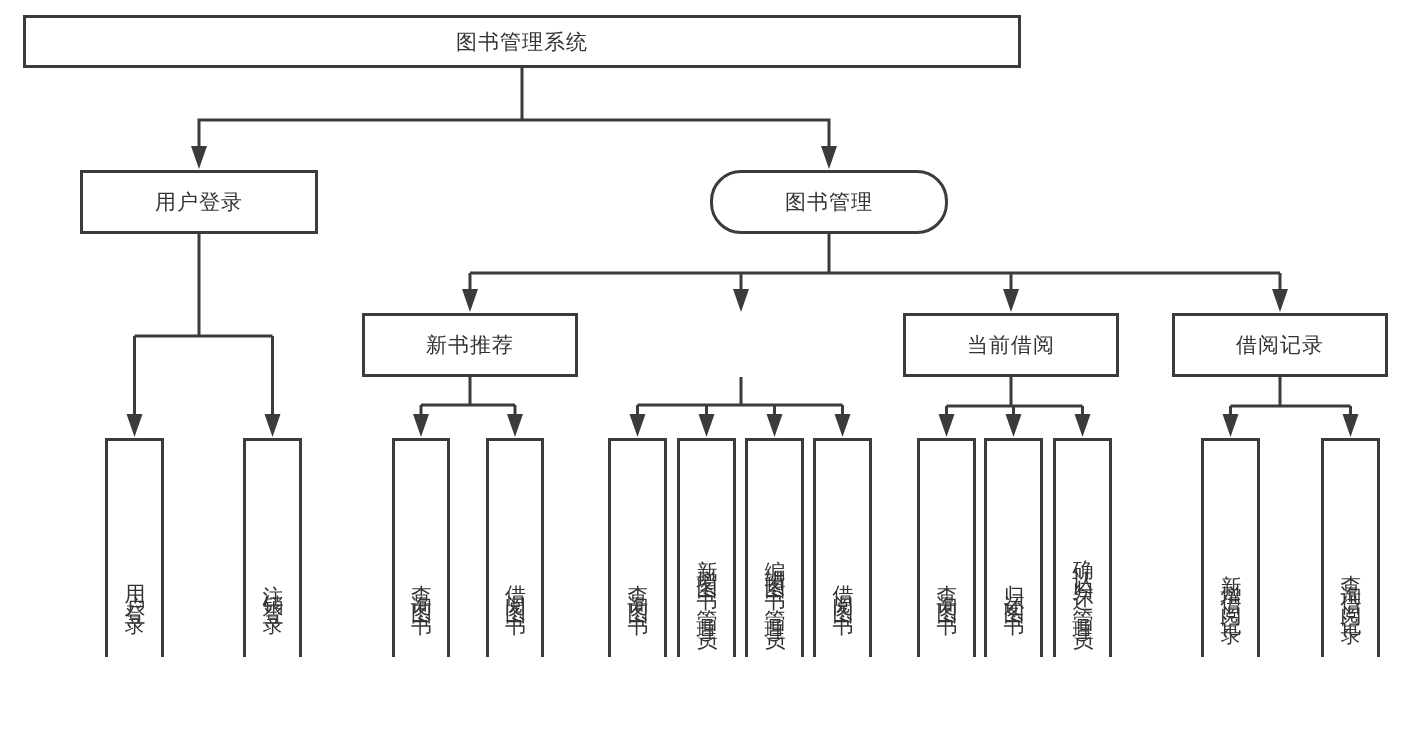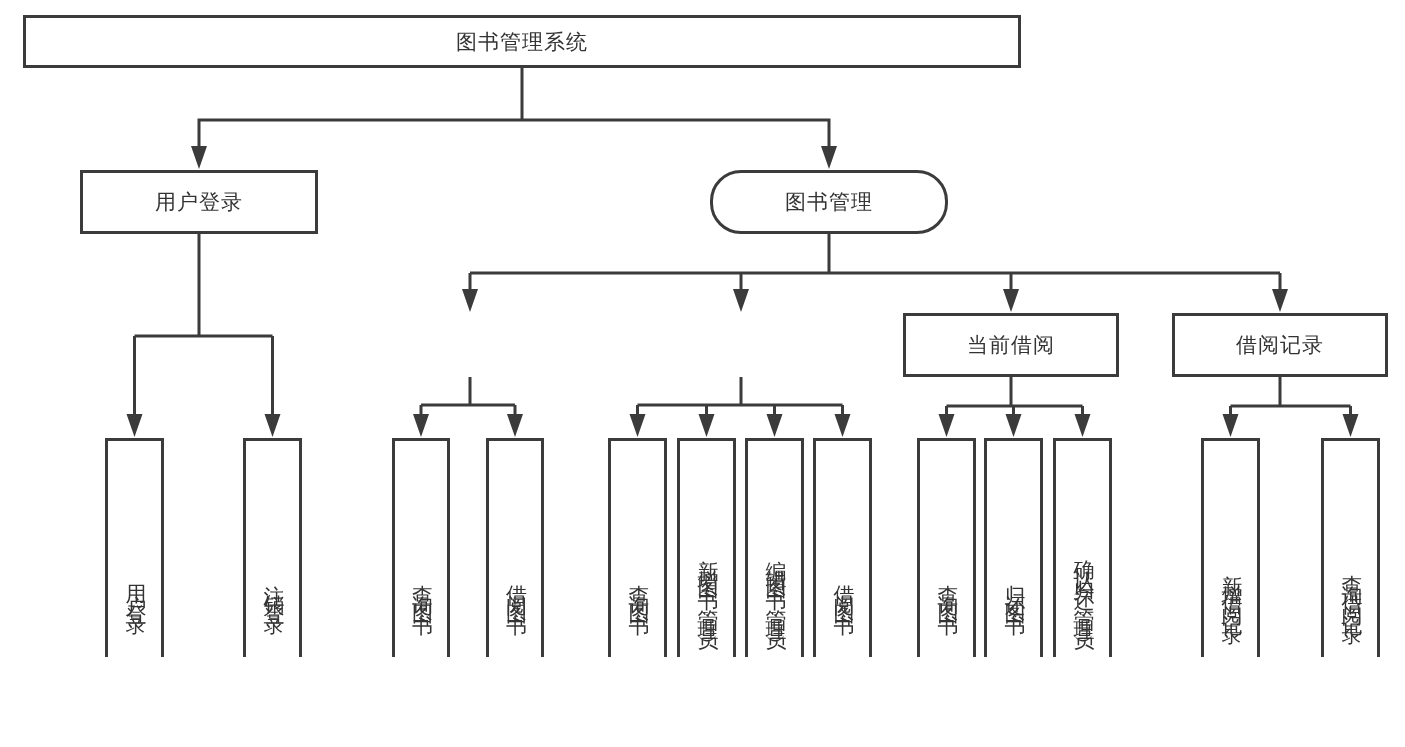--- a/index.html
+++ b/index.html
@@ -1,21 +1,21 @@
 <!DOCTYPE html>
 <html><head>
 <meta charset="utf-8">
 <style>
   html, body { margin: 0; padding: 0; background: #ffffff; }
   .canvas {
     position: relative;
     width: 1405px;
     height: 657px;
     background: #ffffff;
-    font-family: Liberation Mono, monospace;
+    font-family: Liberation Serif, serif;
     overflow: hidden;
   }
   .wires { position: absolute; left: 0; top: 0; }
   .node {
     position: absolute;
     box-sizing: border-box;
     border: 3px solid #3b3b3b;
     background: #ffffff;
     display: flex;
     align-items: center;
@@ -76,20 +76,23 @@
     <span>图书管理系统</span>
   </div>
 
   <div class="node h-node" style="left:80px; top:170px; width:238px; height:64px;">
     <span>用户登录</span>
   </div>
   <div class="node h-node" style="left:710px; top:170px; width:238px; height:64px;border-radius:31px;">
     <span>图书管理</span>
   </div>
 
+  <div class="node h-node" style="left:362px; top:313px; width:216px; height:64px;">
+    <span>新书推荐</span>
+  </div>
   <div class="node h-node" style="left:1172px; top:313px; width:216px; height:64px;">
     <span>借阅记录</span>
   </div>
   <div class="node h-node" style="left:903px; top:313px; width:216px; height:64px;">
     <span>当前借阅</span>
   </div>
 
   <div class="node v-node" style="left:105px; top:438px; width:59px; height:300px;">
     <span>用户登录</span>
   </div>

